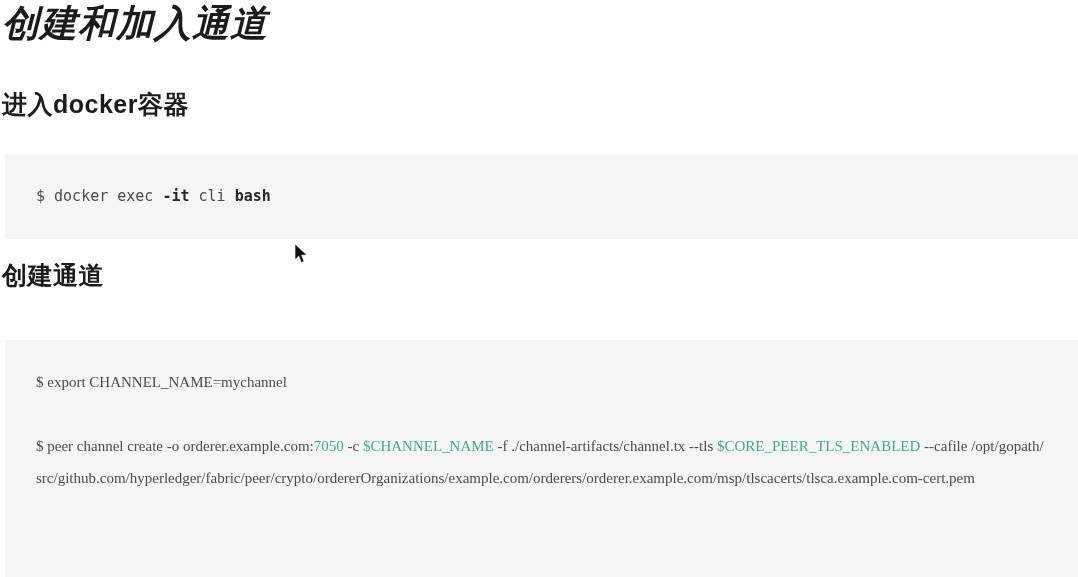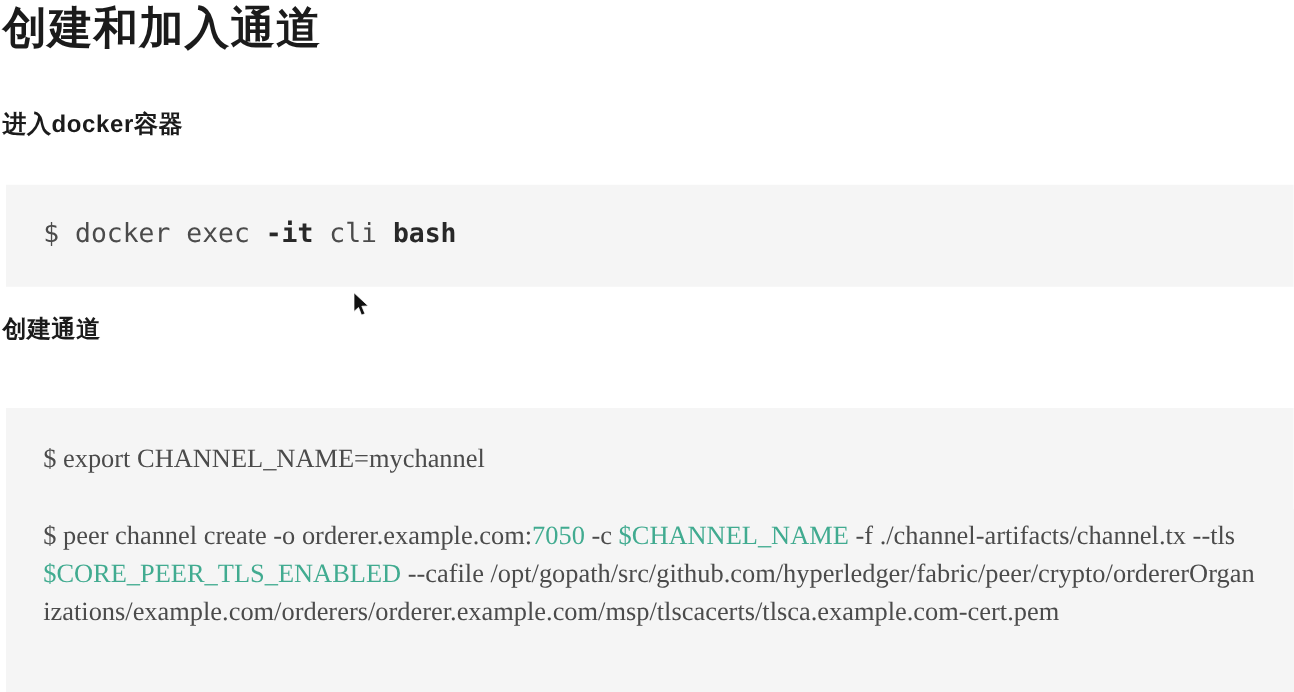--- a/index.html
+++ b/index.html
@@ -22,41 +22,42 @@
   h1.page-title {
     position: absolute;
     left: 2px;
     top: 2px;
     margin: 0;
     font-size: 37px;
     line-height: 44px;
     font-weight: 700;
     color: var(--heading, #1b1b1b);
     letter-spacing: 1px;
+    font-style: italic;
   }
   h2.section-heading {
     position: absolute;
     left: 2px;
     margin: 0;
-    font-size: 20px;
+    font-size: 25px;
     line-height: 36px;
     font-weight: 700;
     color: var(--heading, #1b1b1b);
     letter-spacing: 0.5px;
   }
   #heading-enter-docker { top: 86px; }
   #heading-create-channel { top: 257px; }
   pre.code-block {
     position: absolute;
     left: 5px;
     right: 0;
     margin: 0;
     background: var(--code-bg, #f5f5f5);
     font-family: "DejaVu Sans Mono", "Liberation Mono", monospace;
-    font-size: 22px;
+    font-size: 15px;
     color: var(--code-text, #4b4b4b);
     overflow: hidden;
   }
   #code-block-0 {
     top: 154px;
     height: 85px;
     padding: 29px 0 0 31px;
   }
   #code-block-0 .code-line { line-height: 26px; min-height: 26px; }
   #code-block-1 {

